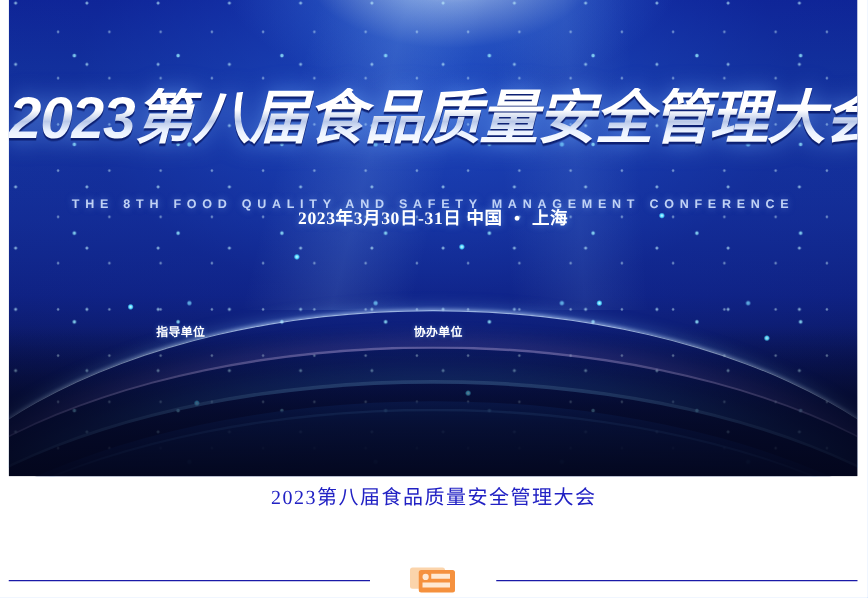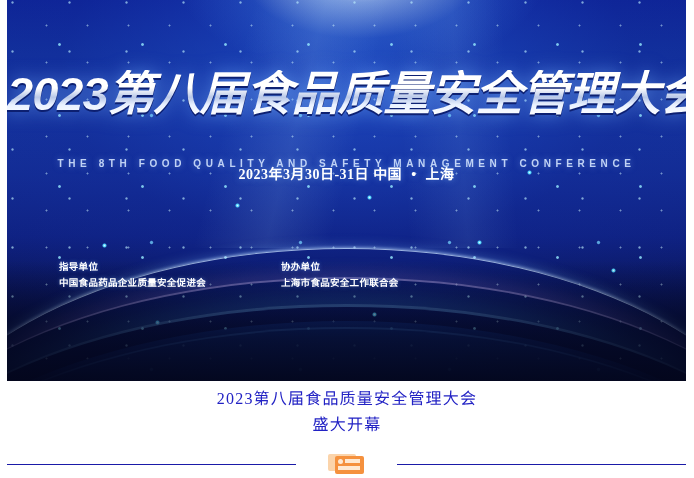--- a/index.html
+++ b/index.html
@@ -189,35 +189,35 @@
   }
   .meta-row .meta-date { }
   .meta-row .meta-dot { margin: 0 5px; }
 
   .orgs {
     position: absolute;
     top: 260px;
     left: 0; right: 0;
     display: flex;
     justify-content: flex-start;
-    padding-left: 52px;
+    padding-left: 118px;
     box-sizing: border-box;
     font-family: "Liberation Serif", "DejaVu Serif", serif;
     color: #ffffff;
     font-size: 9.5px;
     font-weight: bold;
     text-align: left;
     line-height: 1.65;
     letter-spacing: 0.3px;
     text-shadow: 0 0 4px rgba(110,170,255,0.45);
   }
   .org-col { margin-right: 18px; }
   .org-col.c1 { width: 188px; }
   .org-col.c2 { width: 72px; }
-  .org-col.c3 { width: auto; margin-left: 16px; }
+  .org-col.c3 { width: auto; }
   .org-role { display: block; }
   .org-name { display: block; }
 
   
   .caption {
     position: absolute;
     top: 386px;
     left: 0; right: 0;
     text-align: center;
     font-family: "Liberation Serif", "DejaVu Serif", serif;
@@ -318,33 +318,30 @@
     <div class="meta-row">
       <span class="meta-date">2023年3月30日-31日</span>
       <span>中国</span>
       <span class="meta-dot">•</span>
       <span>上海</span>
     </div>
 
     <div class="orgs">
       <div class="org-col c1">
         <span class="org-role">指导单位</span>
-        <span class="org-name">中国食品药品企业质量安全促进会</span>
       </div>
       <div class="org-col c3">
         <span class="org-role">协办单位</span>
-        <span class="org-name">上海市食品安全工作联合会</span>
       </div>
     </div>
   </div>
 </div>
 
 <div class="caption">
   <span class="caption-line">2023第八届食品质量安全管理大会</span>
-  <span class="caption-line">盛大开幕</span>
 </div>
 
 <div class="divider">
   <span class="rule"></span>
   <span class="divider-icon">
     <span class="card-back"></span>
     <span class="card-front"></span>
     <span class="dot"></span>
     <span class="bar1"></span>
     <span class="bar2"></span>

